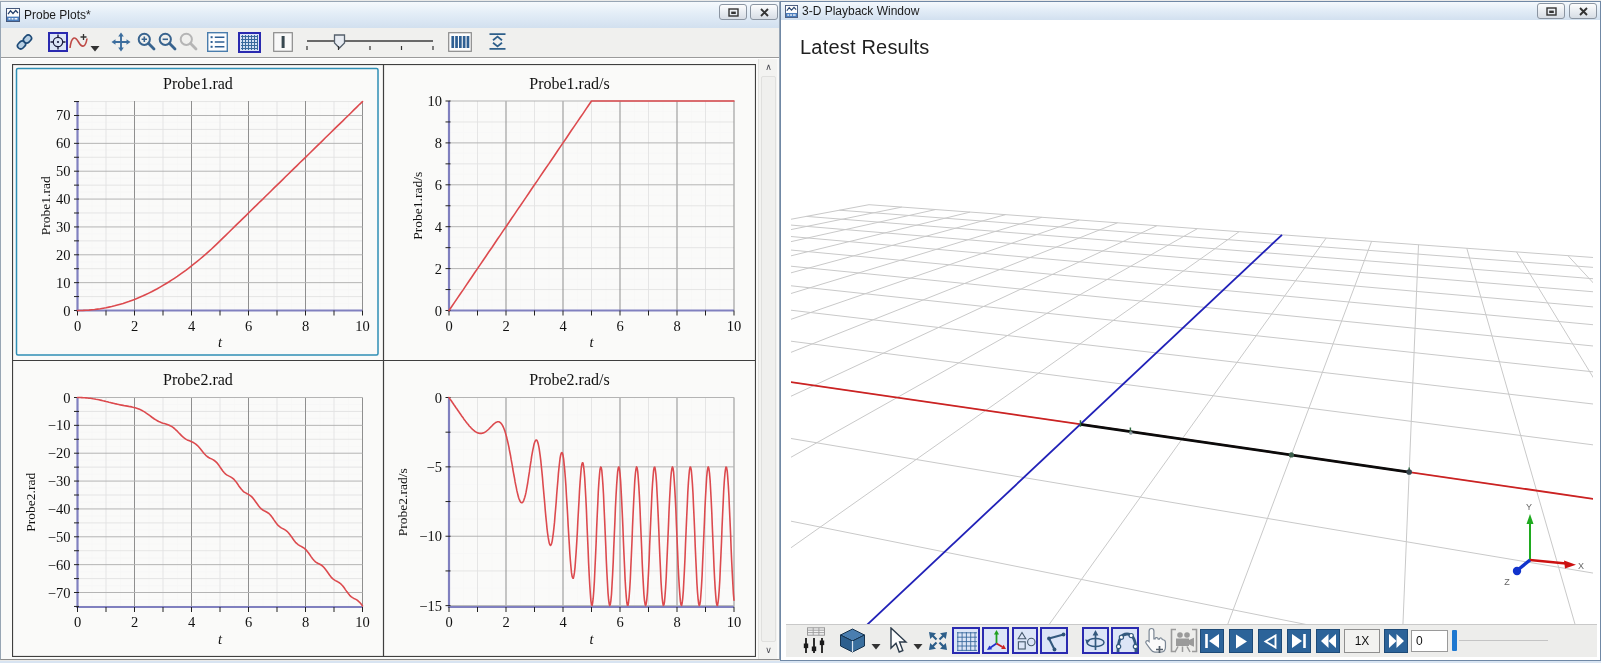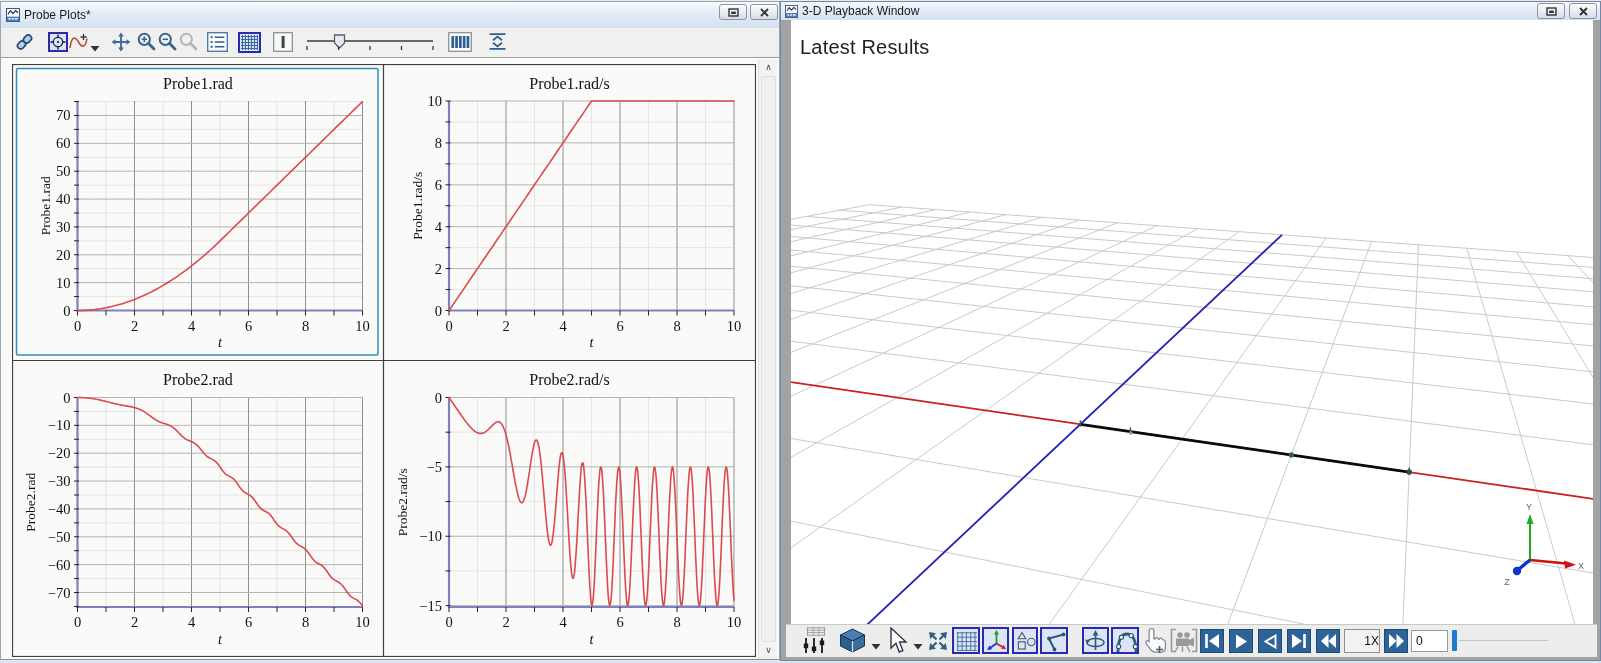--- a/index.html
+++ b/index.html
@@ -1,41 +1,41 @@
 <!DOCTYPE html>
 <html><head>
 <meta charset="utf-8">
 <style>
 *{margin:0;padding:0;box-sizing:border-box}
 html,body{width:1601px;height:663px;overflow:hidden}
 body{position:relative;background:#e9e9e8;font-family:"Liberation Sans",sans-serif;-webkit-font-smoothing:antialiased}
 .win{position:absolute;top:1px;background:#fff}
 #winL{left:0;width:780px;height:659px;border:1px solid #97a5b4;border-bottom-color:#8b8b8b}
-#winR{left:780px;width:821px;height:660px;border:1px solid #7088a5;background:#a3a3a3}
+#winR{left:780px;width:821px;height:660px;border:1px solid #7088a5;background:#ffffff}
 .tbar{position:absolute;left:0;top:0;right:0;background:linear-gradient(#f5f9fd 0%,#e3edf7 45%,#d2e0ef 100%);display:flex;align-items:center}
 #winL .tbar{height:26px}
 #winR .tbar{height:18px}
 .tbar .ttl{font-size:12px;color:#1b1b1b;margin-left:4px}
 .appicon{width:14px;height:14px;margin-left:5px;flex:0 0 auto}
 .winbtn{position:absolute;top:2px;width:28px;height:16px;border:1px solid #8b95a2;border-radius:3px;background:linear-gradient(#fdfdfd,#e9edf2 50%,#d7dde5);display:flex;align-items:center;justify-content:center}
 #winR .winbtn{top:1px;height:16px}
 .toolbar{position:absolute;left:0;top:26px;right:0;height:30px;background:#f0f0ee;border-bottom:1px solid #9b9b9b}
 .ti{position:absolute}
 #plotsWrap{position:absolute;left:0;top:57px;right:0;bottom:0;background:#fafaf9}
 #plotsSvg{position:absolute;left:11px;top:5px}
 #vscroll{position:absolute;left:757px;top:0;width:19px;height:600px;background:#f3f3f1;border-left:1px solid #e2e2e0}
 #vscroll .arr{position:absolute;left:0;width:19px;height:17px;color:#4a4a52;font-size:9px;text-align:center;line-height:17px}
 #vscroll .thumb{position:absolute;left:2px;top:17px;width:15px;height:566px;background:#f0f0ee;border:1px solid #e0e0de;border-radius:2px}
 #canvas3d{position:absolute;left:10px;top:18px;width:802px;height:604px;background:#fff}
 #latestResults{position:absolute;left:9px;top:18px;font-size:20px;color:#1f1f1f;letter-spacing:0.2px}
 #bar3d{position:absolute;left:5px;right:3px;top:622px;height:33px;background:#ededeb;border-top:1px solid #c9c9c9}
 .b3{position:absolute;top:4px}
 .selbox{position:absolute;border:2px solid #2a2ab0;background:#dce5f7}
 .pbtn{position:absolute;top:4px;width:24px;height:24px;background:#2c6399;border:1px solid #1d4a77;display:flex;align-items:center;justify-content:center}
-#speedBox{position:absolute;top:4px;width:36px;height:24px;background:#f2f2f0;border:1px solid #8f8f8f;font-size:12px;color:#111;text-align:right;line-height:22px}
+#speedBox{position:absolute;top:4px;width:36px;height:24px;background:#f2f2f0;border:1px solid #8f8f8f;font-size:12px;color:#111;text-align:center;line-height:22px}
 #timeField{position:absolute;top:5px;width:37px;height:22px;background:#fff;border:1px solid #9a9a9a;font-size:12px;color:#111;padding-left:4px;line-height:20px}
 #timeSlider .handle{position:absolute;width:5px;height:21px;background:#1e78d0;border-radius:1px}
 #timeSlider .track{position:absolute;height:1px;background:#c4c4c4}
 #pageBottomStrip{position:absolute;left:0;top:661px;width:1601px;height:2px;background:#d8e4f2}
 </style>
 </head>
 <body>
 
 <div class="win" id="winL">
  <div class="tbar">

